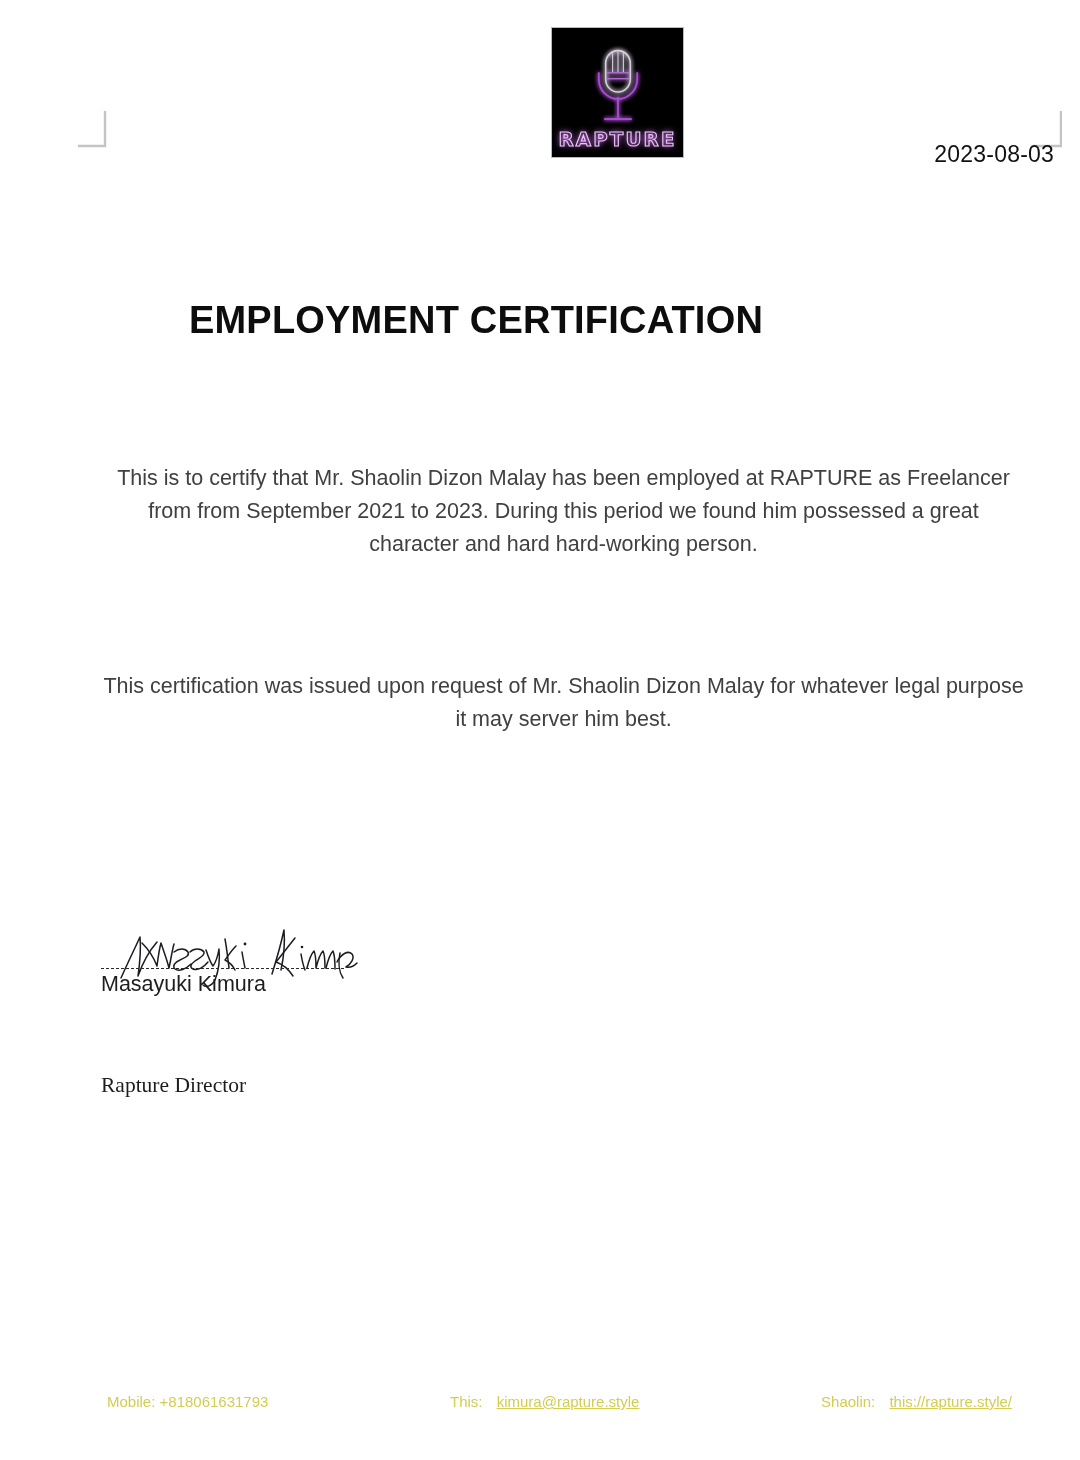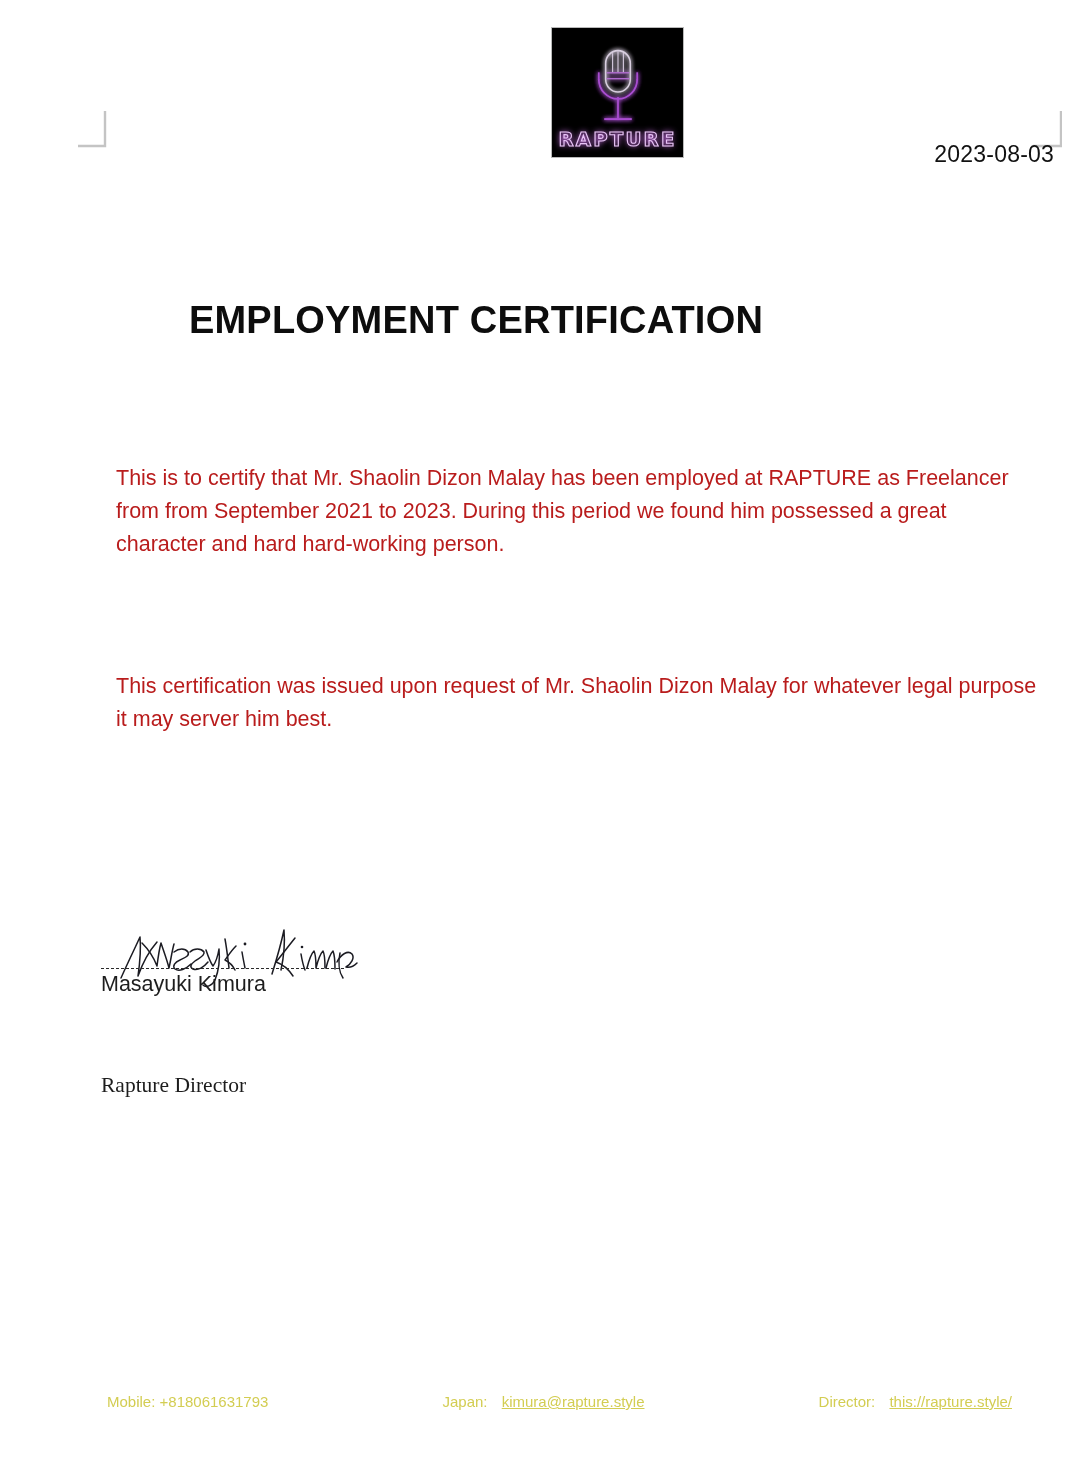--- a/index.html
+++ b/index.html
@@ -60,26 +60,26 @@
     text-align: center;
     font-size: 38px;
     font-weight: bold;
     letter-spacing: 0.2px;
     color: #0d0d0d;
   }
 
   
   .body-para {
     position: absolute;
-    left: 116px;
+    left: 101px;
     width: 925px;
     font-size: 21.5px;
     line-height: 33px;
-    color: #b91c1c;
-    text-align: left;
+    color: #404040;
+    text-align: center;
   }
   #paragraph-1 { top: 440px; }
   #paragraph-2 { top: 648px; }
 
   
   #signature-block {
     position: absolute;
     left: 101px;
     top: 912px;
     width: 420px;
@@ -240,21 +240,21 @@
 <div id="signatory-name">Masayuki Kimura</div>
 <div id="signatory-role">Rapture Director</div>
 
 <div id="footer">
   <div id="footer-row-contacts">
     <div>
       <span class="footer-label">Mobile:</span>
       <span>+818061631793</span>
     </div>
     <div>
-      <span class="footer-label">Japan:</span>
+      <span class="footer-label">This:</span>
       <span class="footer-link">kimura@rapture.style</span>
     </div>
     <div>
-      <span class="footer-label">Director:</span>
+      <span class="footer-label">Shaolin:</span>
       <span class="footer-link">this://rapture.style/</span>
     </div>
   </div>
 </div>
 
 </body></html>

